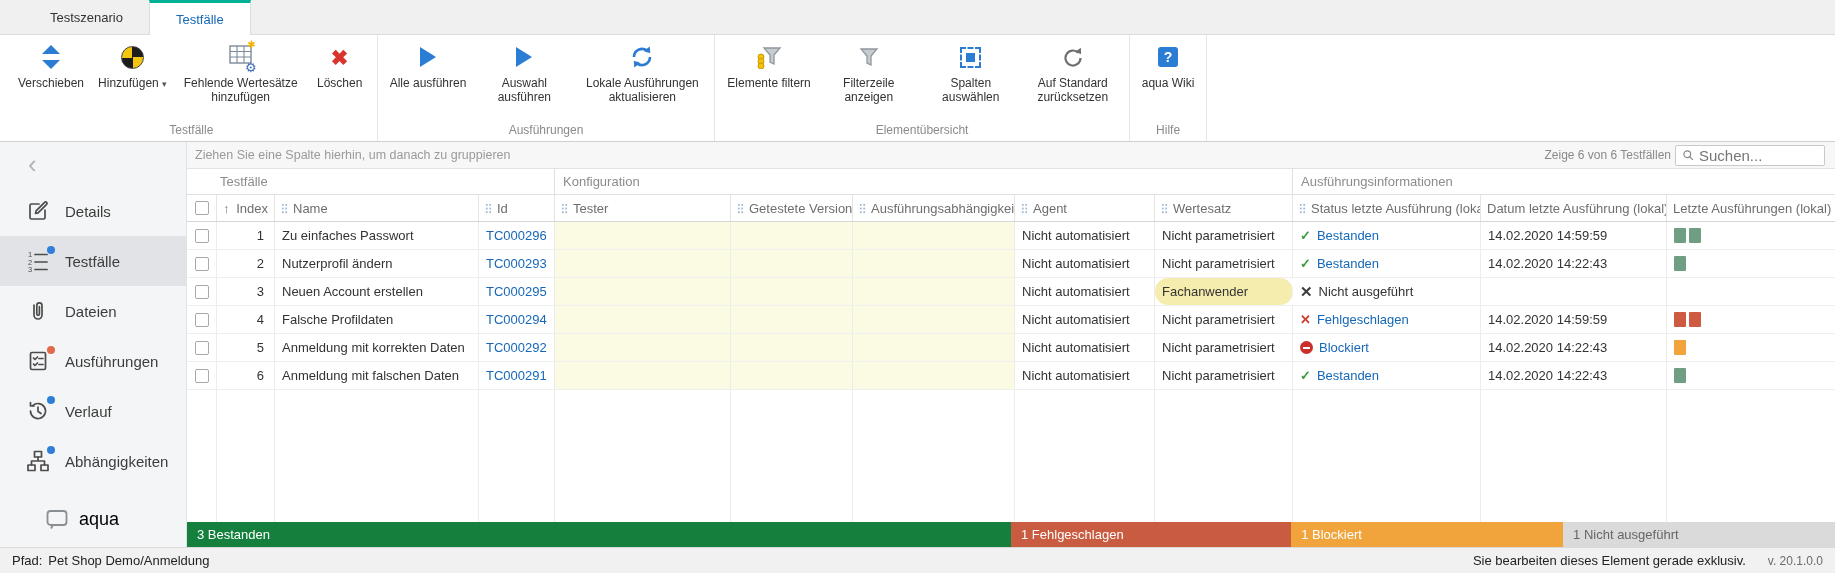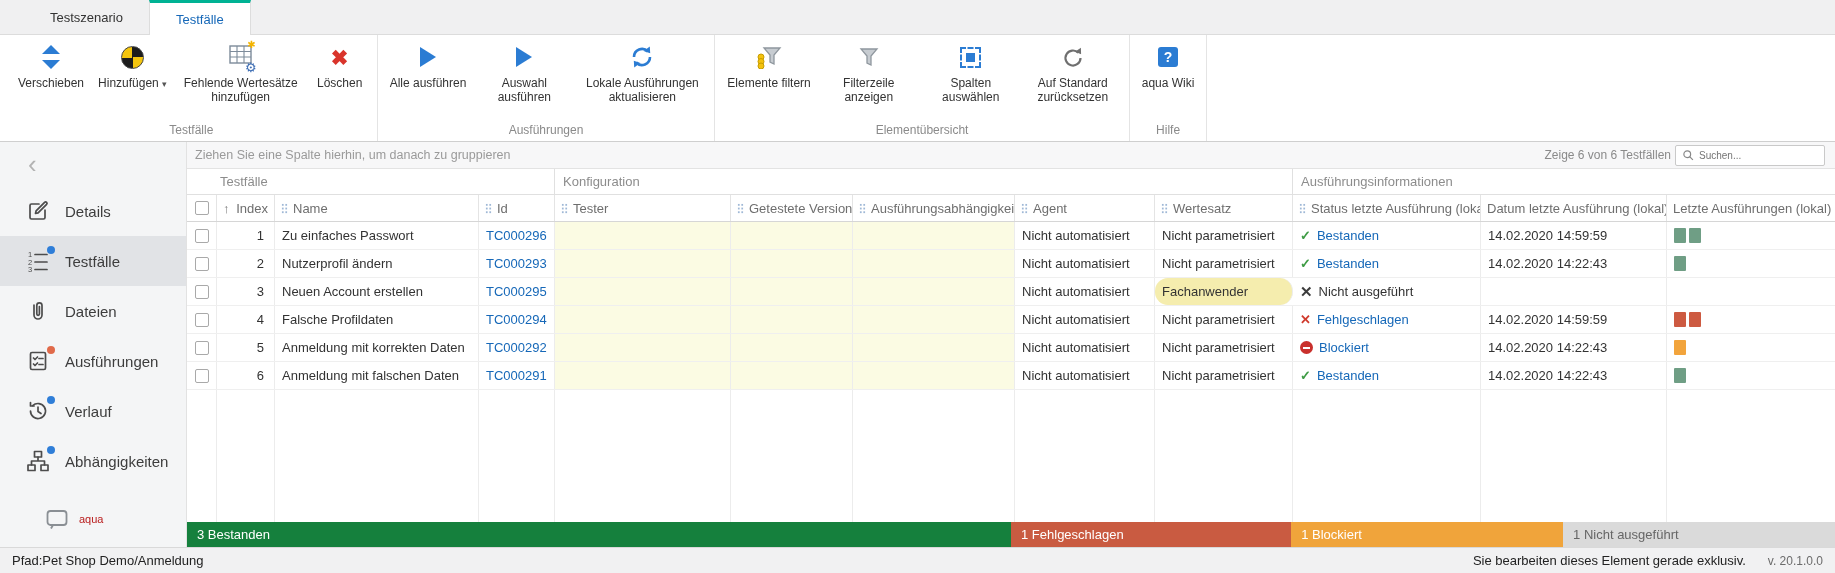--- a/index.html
+++ b/index.html
@@ -40,30 +40,30 @@
   .side-back { height:44px; display:flex; align-items:center; padding-left:28px; color:#b3b3b3; font-size:26px; cursor:pointer; }
   .side-item { height:50px; display:flex; align-items:center; gap:15px; padding-left:26px; font-size:15px; color:#3d3d3d; cursor:pointer; }
   .side-item.selected { background:#e1e3e6; }
   .sicon { position:relative; width:24px; height:24px; flex:0 0 auto; }
   .sicon svg { width:24px; height:24px; stroke:#4c4c4c; stroke-width:1.7; fill:none; stroke-linecap:round; stroke-linejoin:round; }
   .badge { position:absolute; top:-3px; right:-5px; width:8px; height:8px; border-radius:50%; }
   .badge.blue { background:#2f7ed8; }
   .badge.orange { background:#e06a4a; }
   .side-logo { margin-top:auto; margin-bottom:16px; display:flex; align-items:center; gap:9px; padding-left:44px; }
   .side-logo svg { width:26px; height:24px; stroke:#8a8f94; stroke-width:1.8; fill:none; }
-  .side-logo .logo-text { font-size:11px; color:#b91c1c; }
+  .side-logo .logo-text { font-size:18px; color:#000000; }
 
   
   .main { flex:1; min-width:0; display:flex; flex-direction:column; background:#fff; }
   .toolbar { height:27px; display:flex; align-items:center; background:#f7f7f8; border-bottom:1px solid #e3e3e3; padding:0 8px; gap:4px; }
   .groupby { color:#9a9a9a; font-size:12.5px; flex:1; white-space:nowrap; overflow:hidden; }
   .count { color:#8a8a8a; font-size:12px; white-space:nowrap; }
   .search { width:150px; height:21px; background:#fff; border:1px solid #c9c9c9; border-radius:2px; display:flex; align-items:center; padding:0 6px; gap:5px; margin-right:2px; }
   .search svg { width:12px; height:12px; stroke:#888; fill:none; stroke-width:1.6; flex:0 0 auto; }
-  .search input { border:none; outline:none; width:100%; font-size:10px; color:#555; background:transparent; font-family:"Liberation Sans", sans-serif; }
+  .search input { border:none; outline:none; width:100%; font-size:15px; color:#555; background:transparent; font-family:"Liberation Sans", sans-serif; }
 
   .table { flex:1; display:flex; flex-direction:column; overflow:hidden;
            --cols: 30px 58px 204px 76px 176px 122px 162px 140px 138px 188px 186px minmax(120px,1fr); }
   .ghead { display:grid; grid-template-columns:368px 738px minmax(120px,1fr); height:26px; border-bottom:1px solid #e0e0e0; flex:0 0 auto; }
   .gcell { display:flex; align-items:center; font-size:13px; color:#8c8c8c; border-right:1px solid #e0e0e0; padding-left:8px; white-space:nowrap; overflow:hidden; }
   .gcell:first-child { padding-left:33px; }
   .gcell:last-child { border-right:none; }
   .chead { display:grid; grid-template-columns:var(--cols); height:27px; border-bottom:1px solid #d6d6d6; flex:0 0 auto; }
   .hcell { display:flex; align-items:center; gap:5px; font-size:13px; color:#6e6e6e; padding:0 6px; border-right:1px solid #e4e4e4; overflow:hidden; white-space:nowrap; }
   .hcell:last-child { border-right:none; }
@@ -101,21 +101,21 @@
   .filler div:last-child { border-right:none; }
 
   .summary { height:25px; display:flex; flex:0 0 auto; }
   .seg { display:flex; align-items:center; padding-left:10px; font-size:13px; color:#fff; overflow:hidden; white-space:nowrap; }
   .seg-passed { background:#15803d; }
   .seg-failed { background:#c95b41; }
   .seg-blocked { background:#f0a43b; }
   .seg-notrun { background:#dadada; color:#666; }
 
   
-  .footer { height:26px; background:#f1f1f2; border-top:1px solid #d9d9d9; display:flex; align-items:center; padding:1px 12px; font-size:13px; color:#222; }
+  .footer { height:26px; background:#f1f1f2; border-top:1px solid #d9d9d9; display:flex; align-items:center; padding:1px 12px; font-size:13px; color:#222; gap:6px; }
   .footer .right { margin-left:auto; display:flex; align-items:center; gap:22px; }
   .footer .version { color:#6b6b6b; font-size:12px; }
 </style>
 </head>
 <body>
 
 <div class="tabs-bar">
   <div class="tab">Testszenario</div>
   <div class="tab active">Testfälle</div>
 </div>

